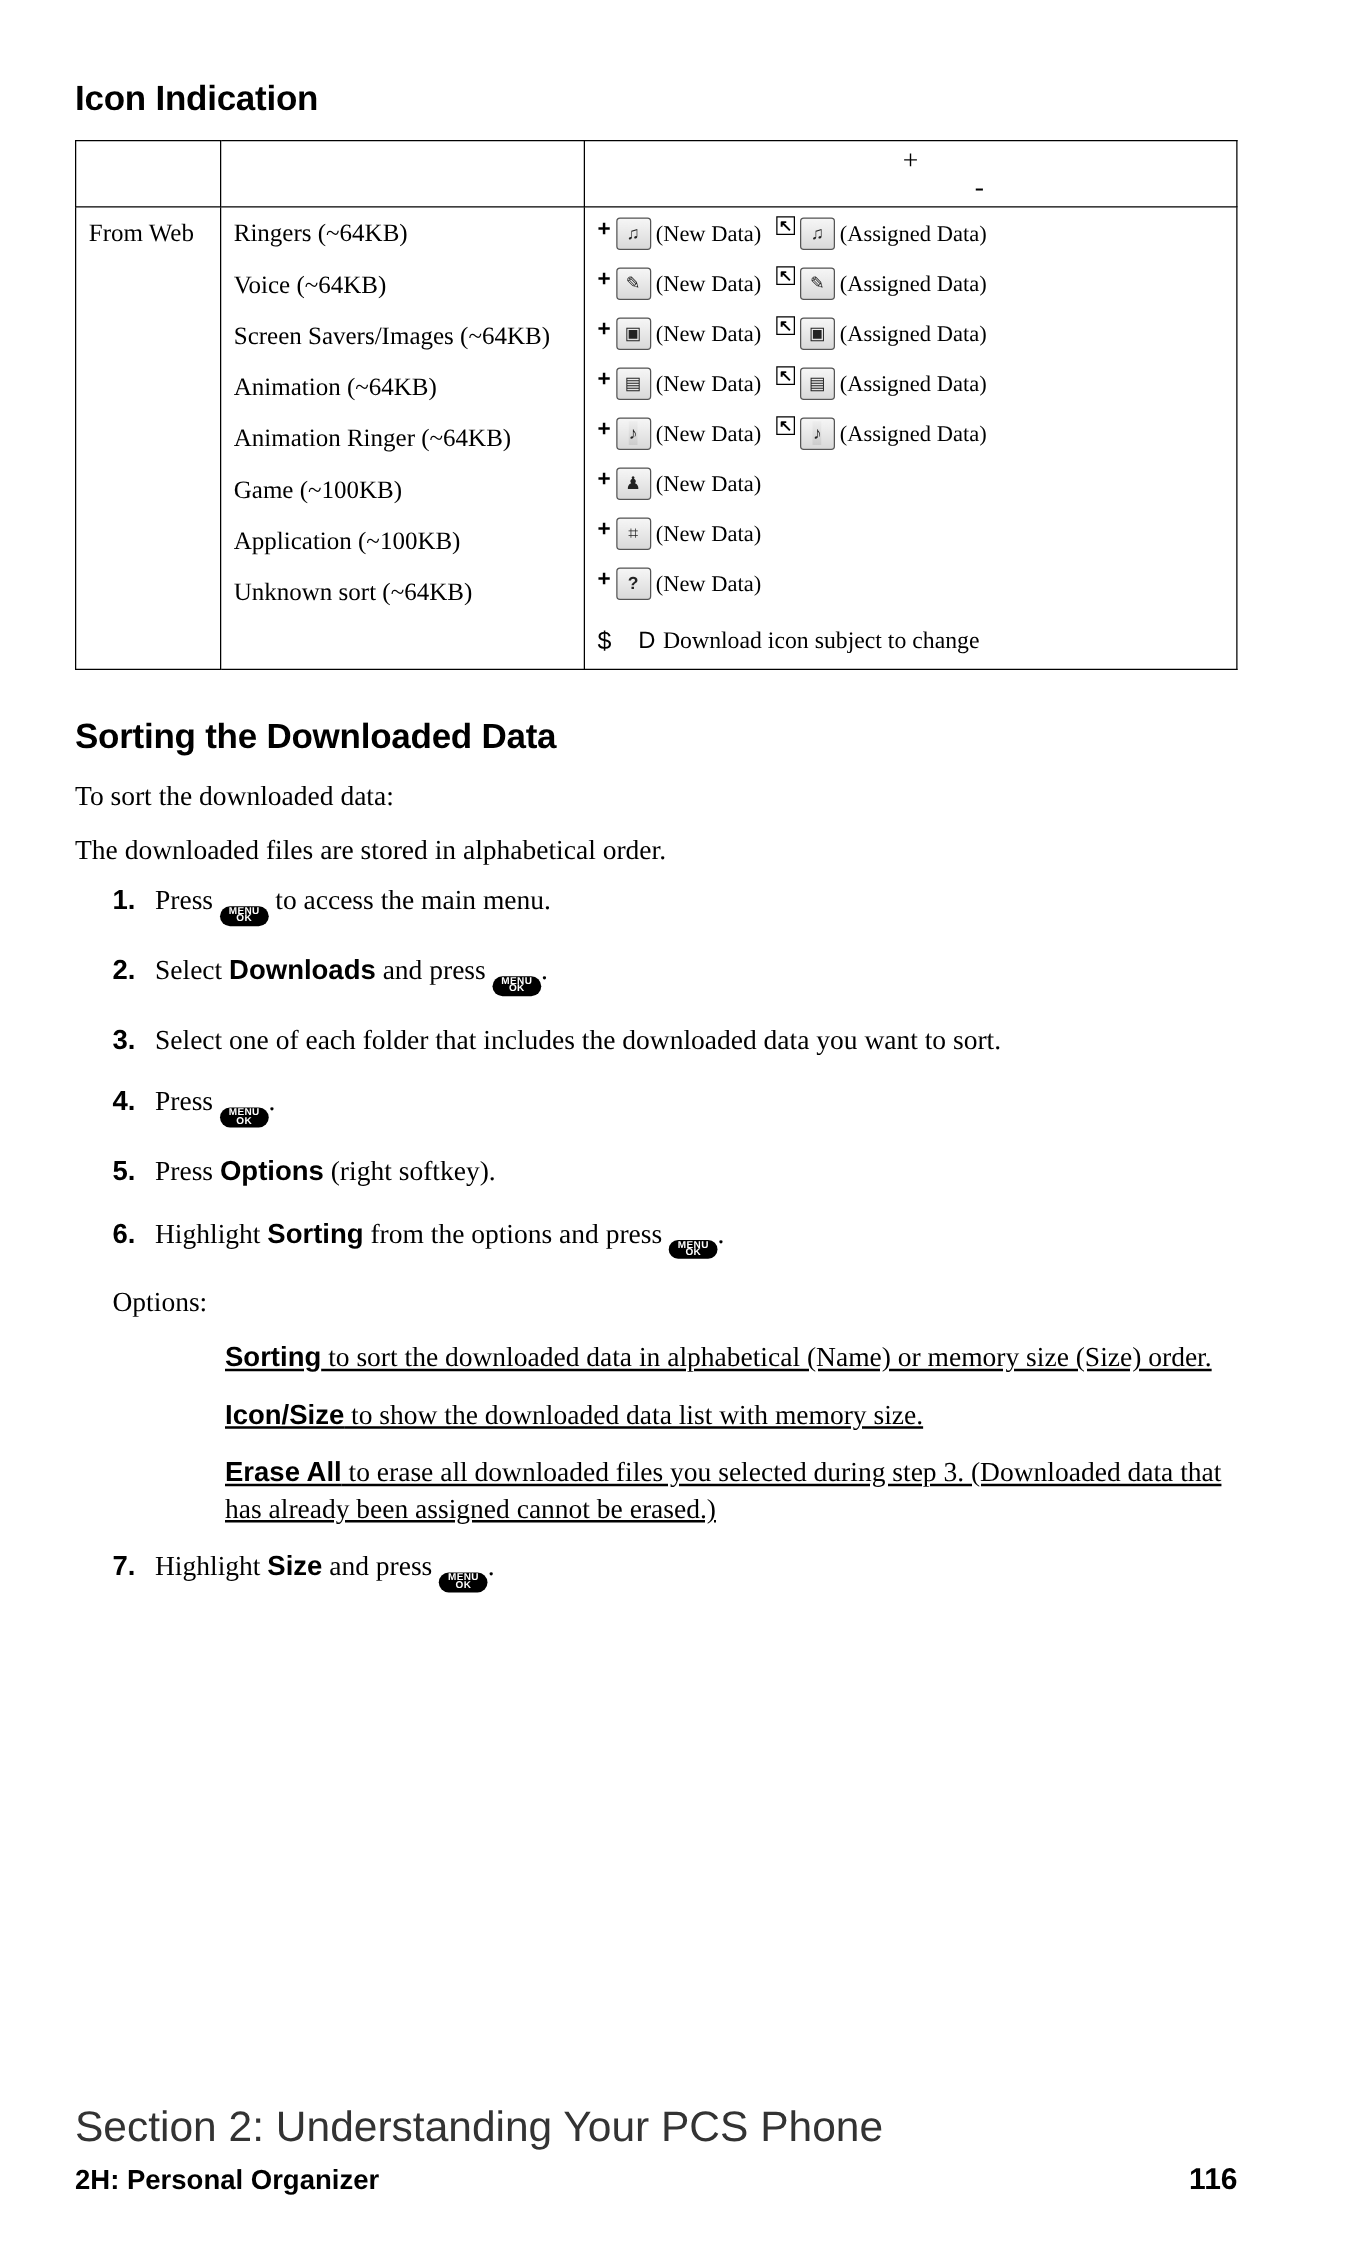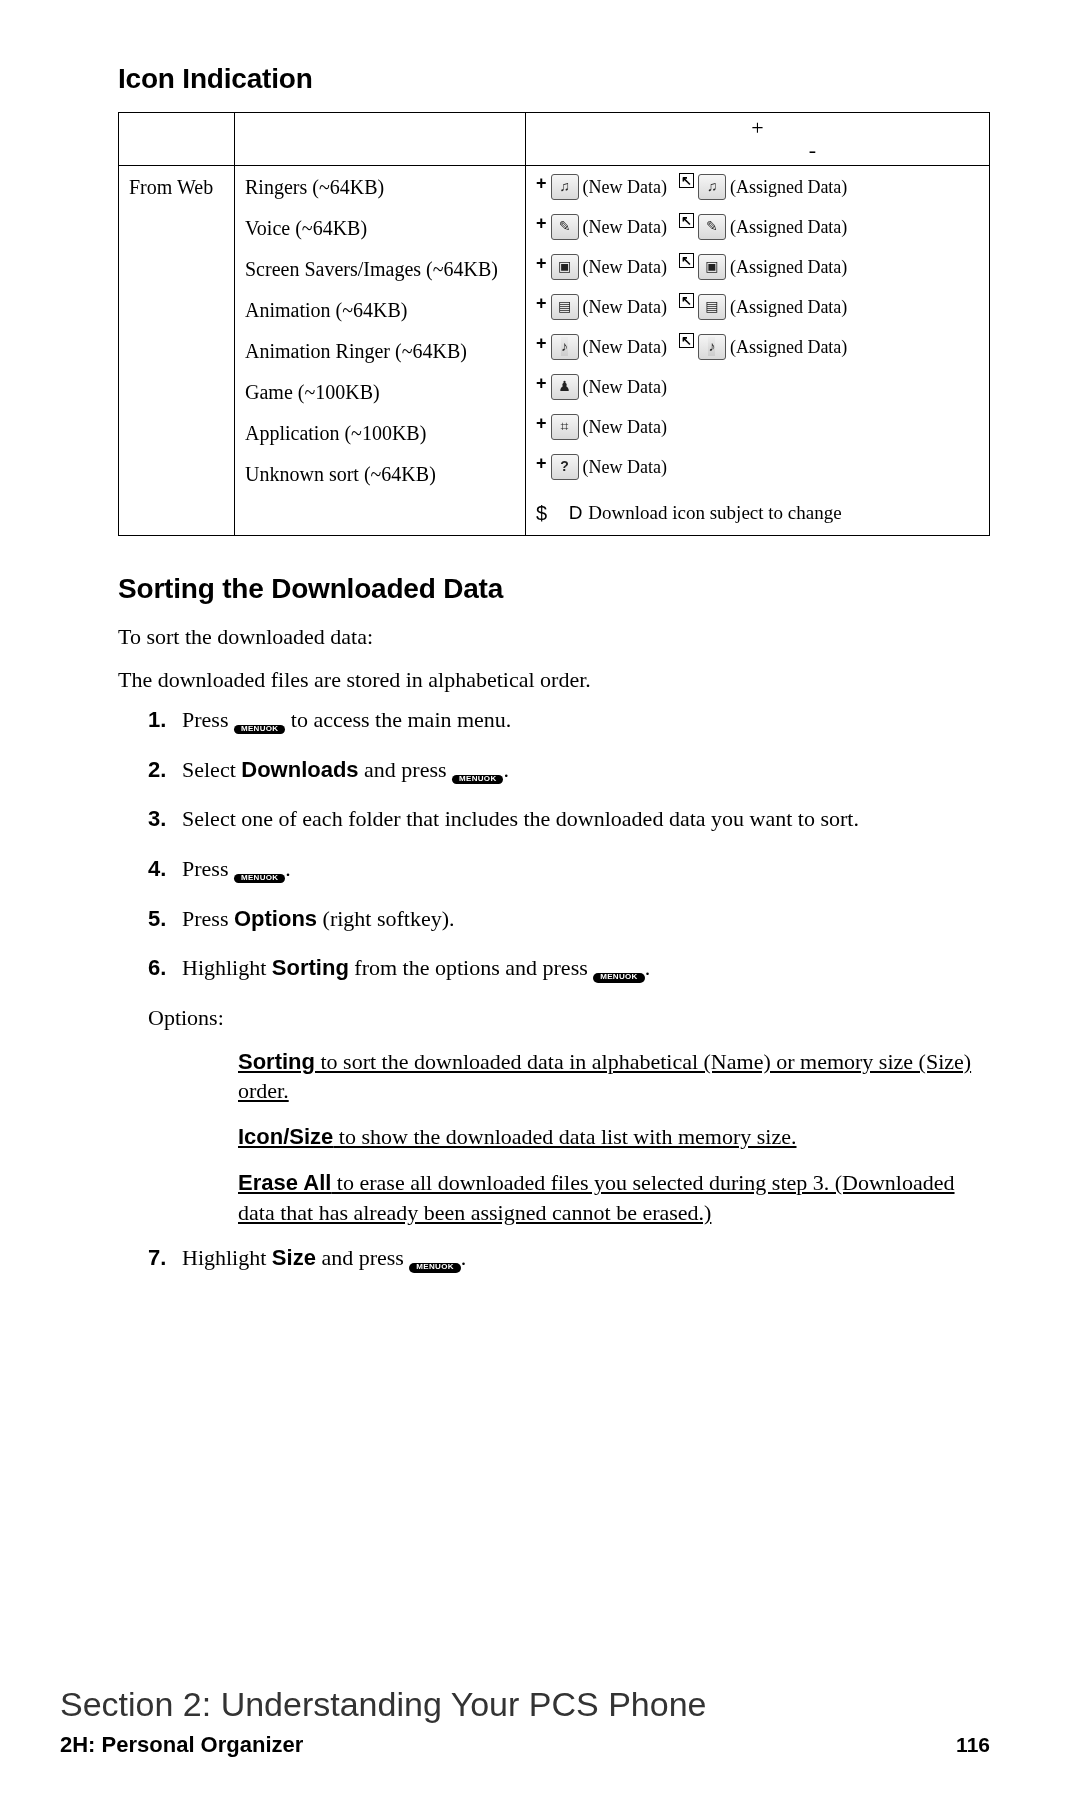--- a/index.html
+++ b/index.html
@@ -8,21 +8,21 @@
     background: #fff;
     color: #000;
     font-family: Georgia, "Times New Roman", serif;
     font-size: 22px;
     line-height: 1.35;
   }
   .page {
     width: 1080px;
     min-height: 1800px;
     box-sizing: border-box;
-    padding: 60px 90px 40px 118px;
+    padding: 60px 90px 40px 60px;
     position: relative;
   }
   h2.sec {
     font-family: "Helvetica Neue", Arial, sans-serif;
     font-weight: 800;
     font-size: 28px;
     margin: 0 0 14px 0;
     letter-spacing: -0.2px;
   }
 
@@ -114,21 +114,21 @@
   ol.steps .body { flex: 1; }
 
   .term {
     font-family: Arial, sans-serif;
     font-weight: 900;
   }
 
   
   .menuok {
     display: inline-flex;
-    flex-direction: row;
+    flex-direction: column;
     align-items: center;
     justify-content: center;
     background: #000;
     color: #fff;
     border-radius: 11px;
     padding: 1px 7px 2px;
     font-family: Arial, sans-serif;
     font-weight: 900;
     line-height: 0.8;
     vertical-align: -4px;
@@ -160,21 +160,21 @@
     align-items: baseline;
   }
   .footer .line2 {
     font-family: Arial, sans-serif;
     font-weight: 900;
     font-size: 22px;
   }
   .footer .pnum {
     font-family: Arial, sans-serif;
     font-weight: 900;
-    font-size: 21px;
+    font-size: 24px;
   }
 </style>
 </head>
 <body>
 
 <div class="page">
 
   <h2 class="sec">Icon Indication</h2>
 
   <table class="icon-table">

